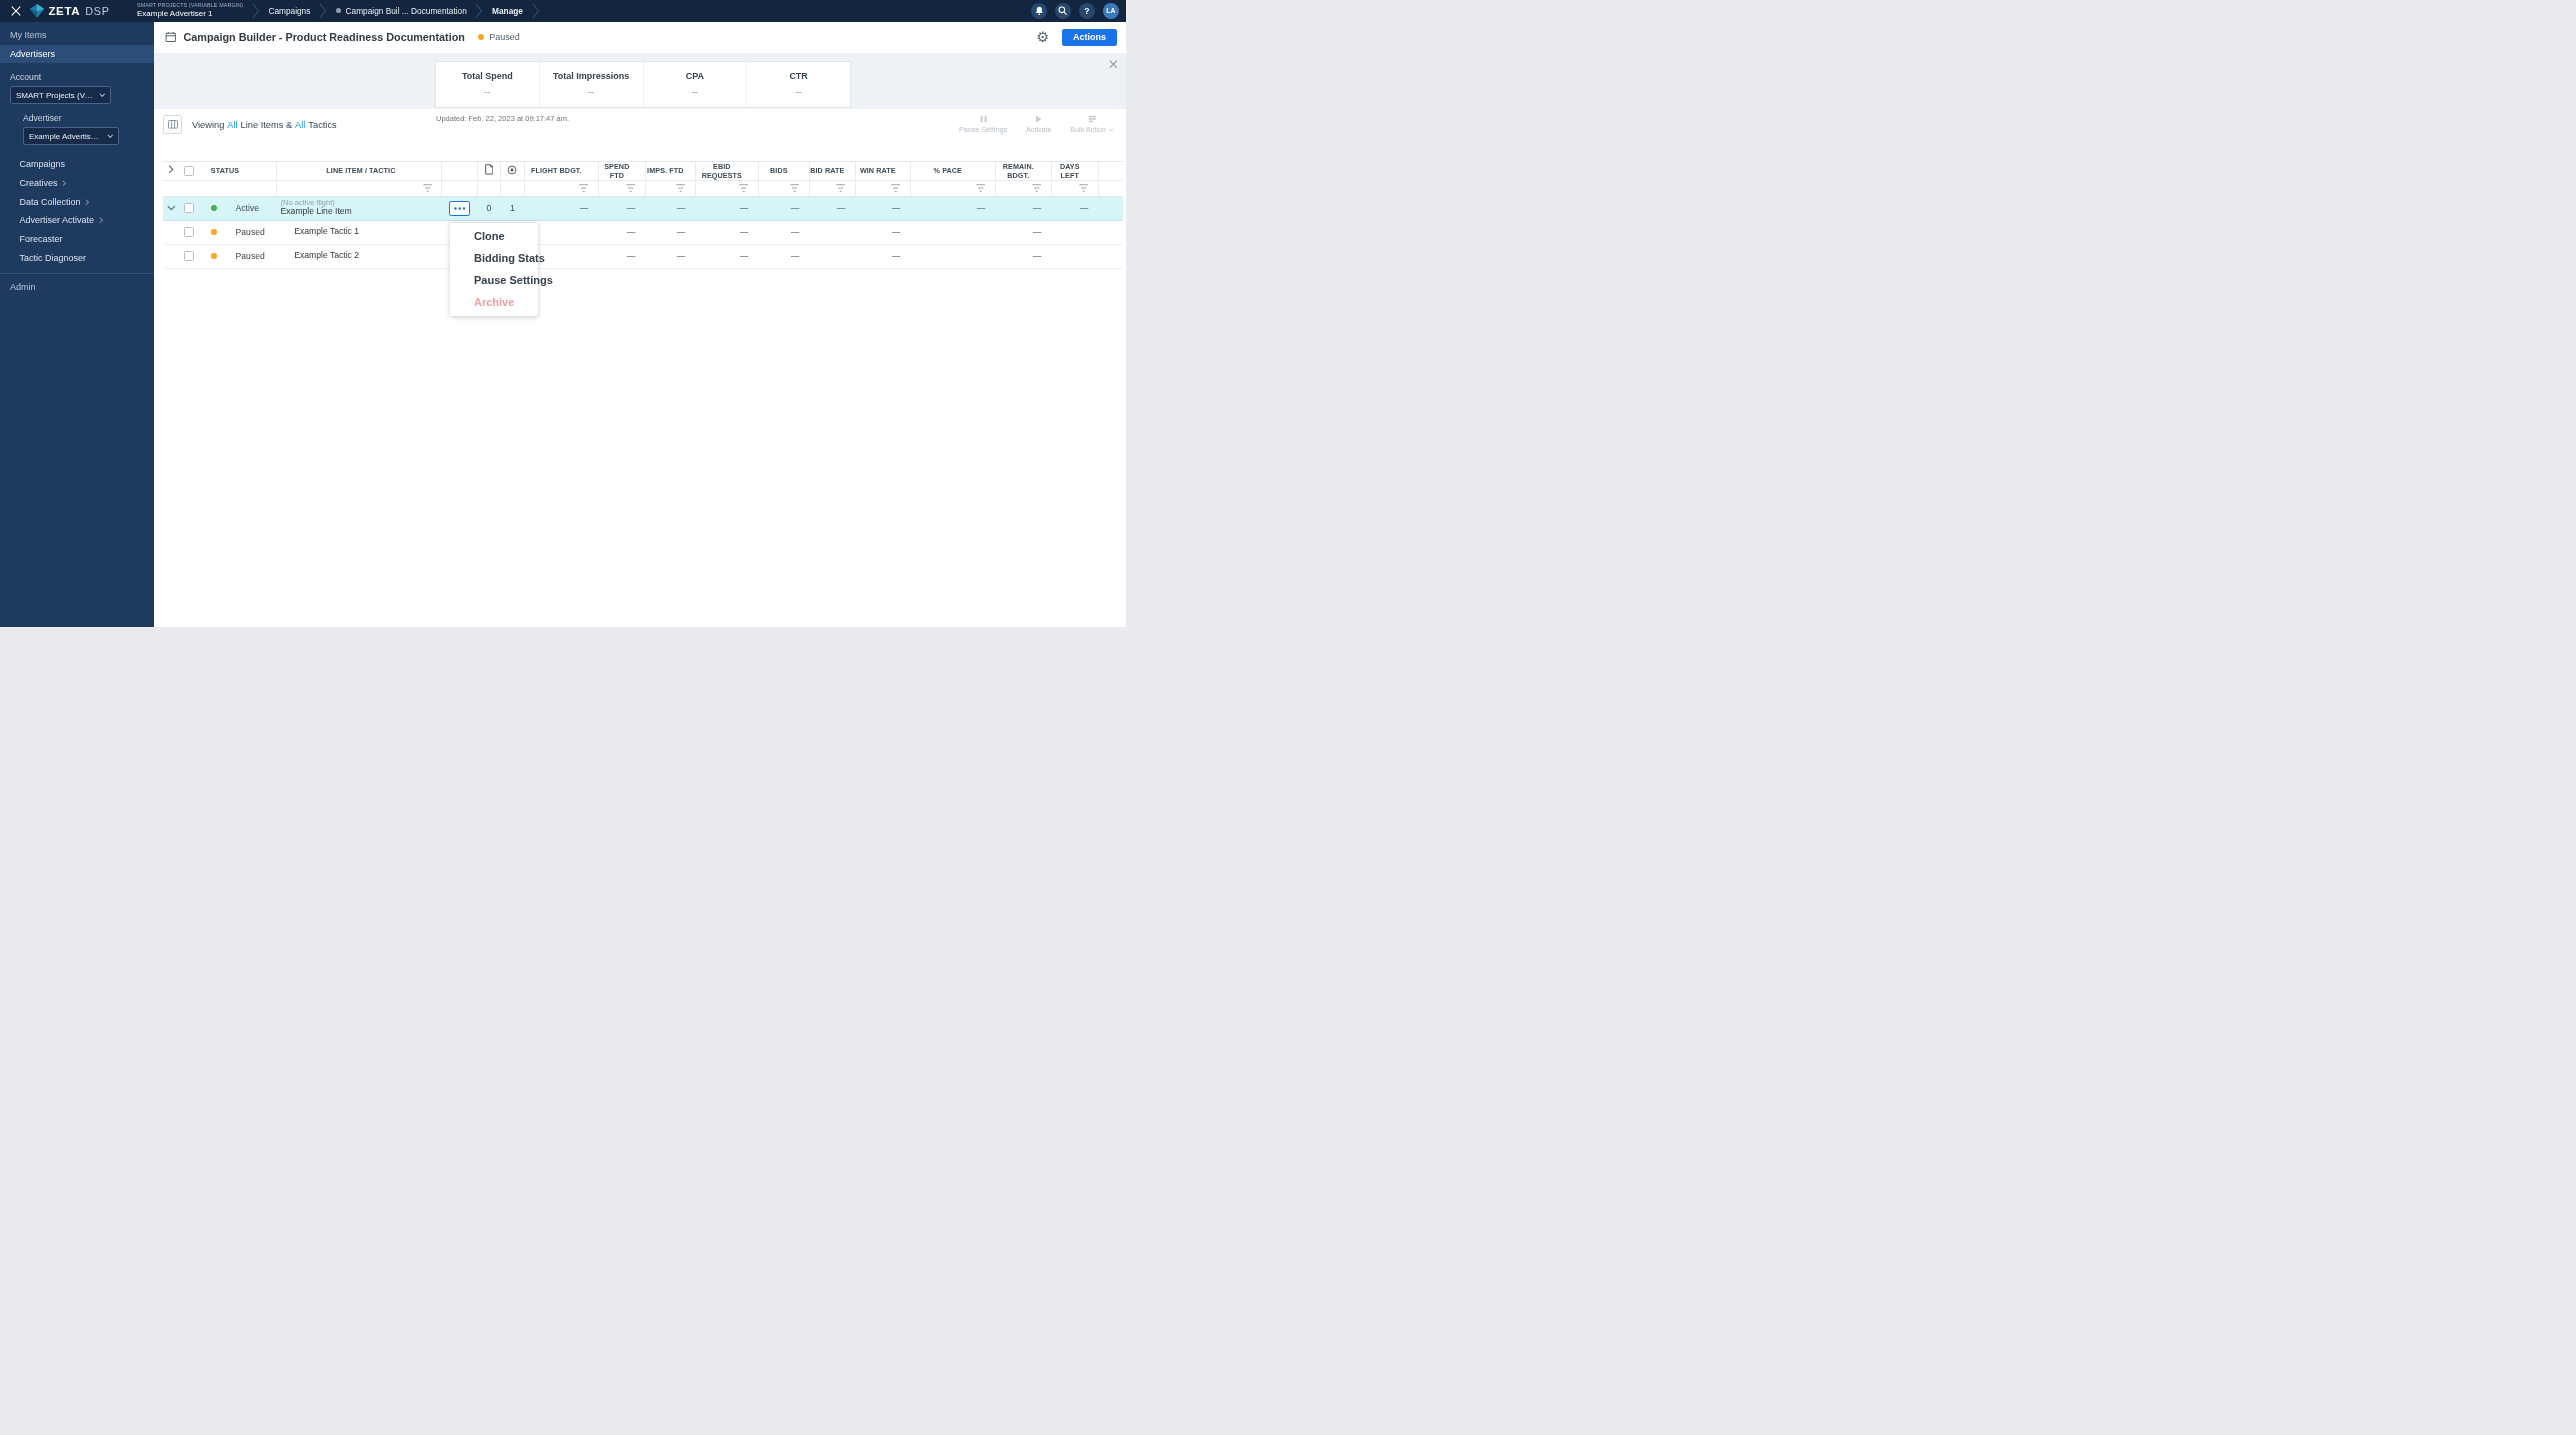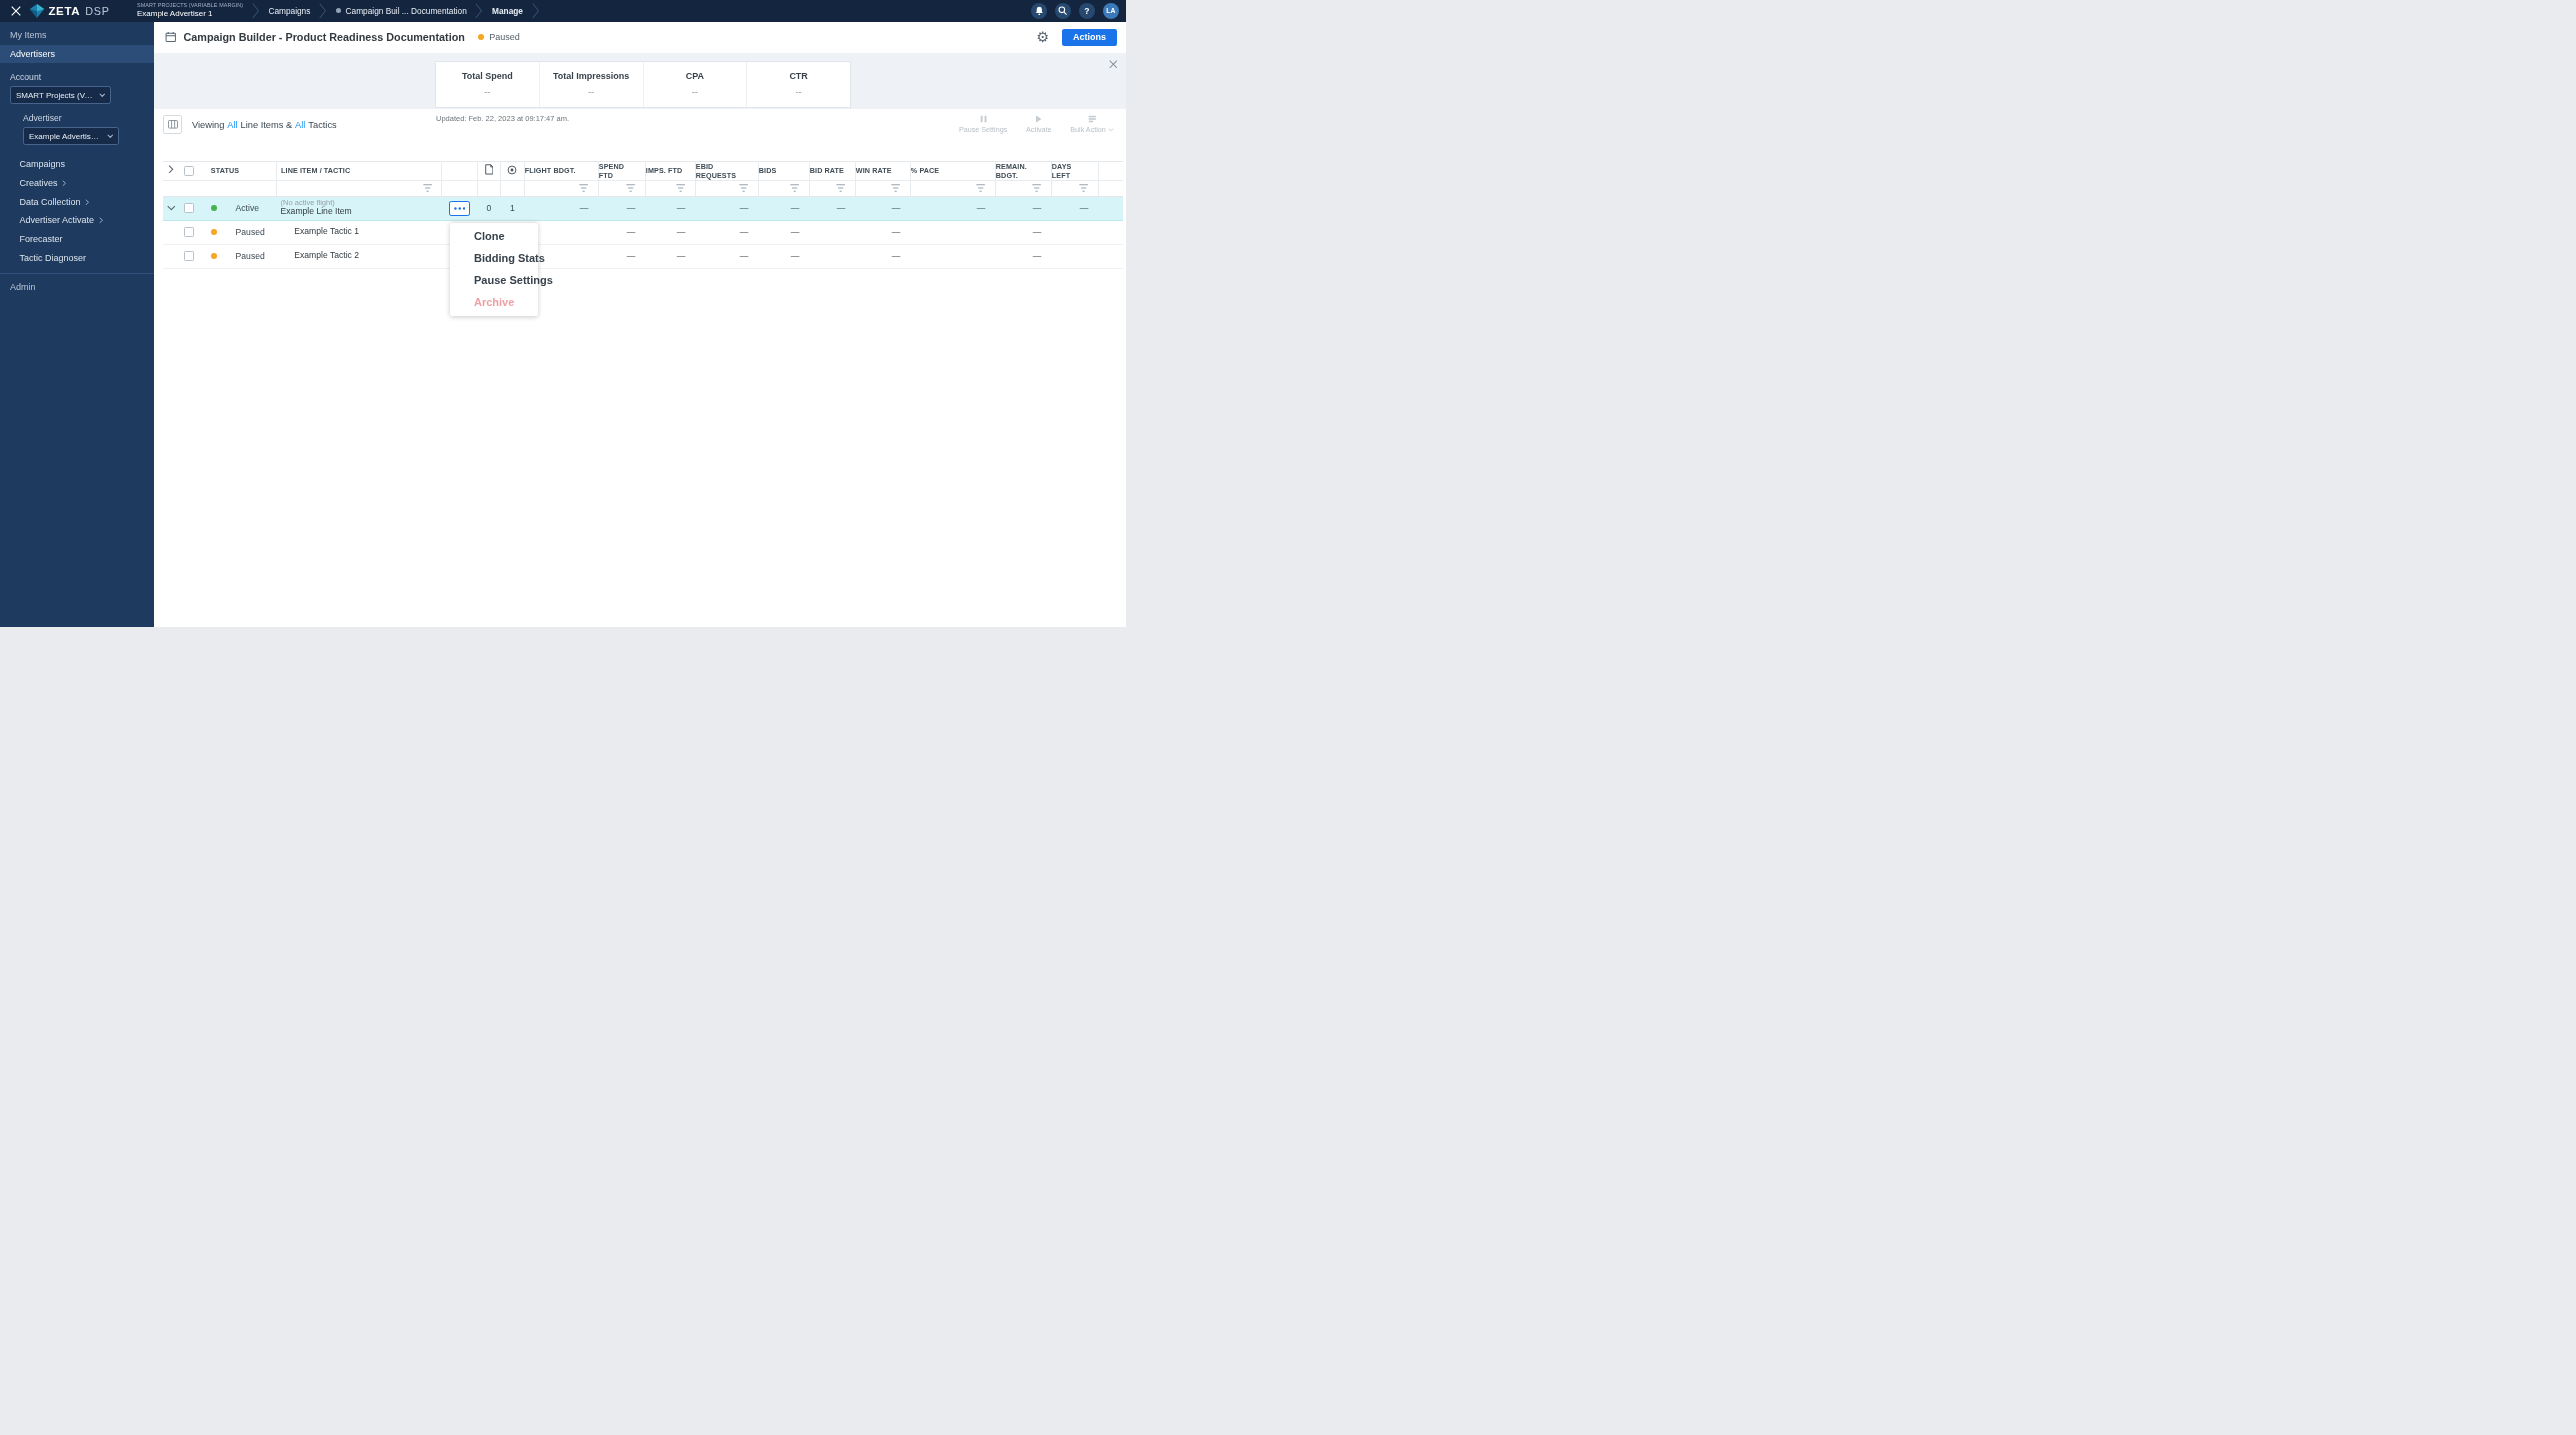--- a/index.html
+++ b/index.html
@@ -77,22 +77,22 @@
 
   
   .grid{margin:20px 9.3px 0}
   table{border-collapse:collapse;table-layout:fixed;width:960px}
   thead th{border-top:0.7px solid #e3e6ea;font-weight:bold;background:#fff}
   tr.head-row th{height:18.7px;font-size:7.2px;color:#3f4b55;letter-spacing:0.1px;border-bottom:0.7px solid #e9ecef;vertical-align:middle}
   tr.filter-row th{height:16px;border-bottom:0.7px solid #e3e6ea;vertical-align:middle}
   tr.head-row th:nth-child(n+3),tr.filter-row th:nth-child(n+3){border-right:0.7px solid #e9ecef}
   tr.head-row th:last-child,tr.filter-row th:last-child{border-right:none}
   th.c-left{text-align:left;padding-left:11.5px}
-  th.c-name-h{text-align:left;padding-left:4.3px}
-  th.c-num{text-align:left;padding-right:10px}
+  th.c-name-h{text-align:center;padding-left:4.3px}
+  th.c-num{text-align:center;padding-right:10px}
   th.f-cell{text-align:right;padding-right:10px}
   th.f-name{text-align:right;padding-right:8.6px}
   tbody td{height:24px;border-bottom:0.7px solid #eef1f3;font-size:8.6px;color:#3c4852;vertical-align:middle}
   tr.selected td{background:var(--row-selected-bg,#d7f5f8);border-bottom:0.7px solid #bfe8ee}
   td.t-center{text-align:center}
   td.t-num{text-align:right;padding-right:10px;color:#55606a}
   .checkbox{width:10px;height:10px;border:1.1px solid #b6c1cc;border-radius:1.4px;background:#fff;display:inline-block;vertical-align:middle;cursor:pointer}
   .status-cell{display:flex;align-items:center;gap:19px;padding-left:11.5px}
   .status-cell .dot{width:5.8px;height:5.8px}
   .name-cell{padding-left:4.3px;line-height:1.15}

